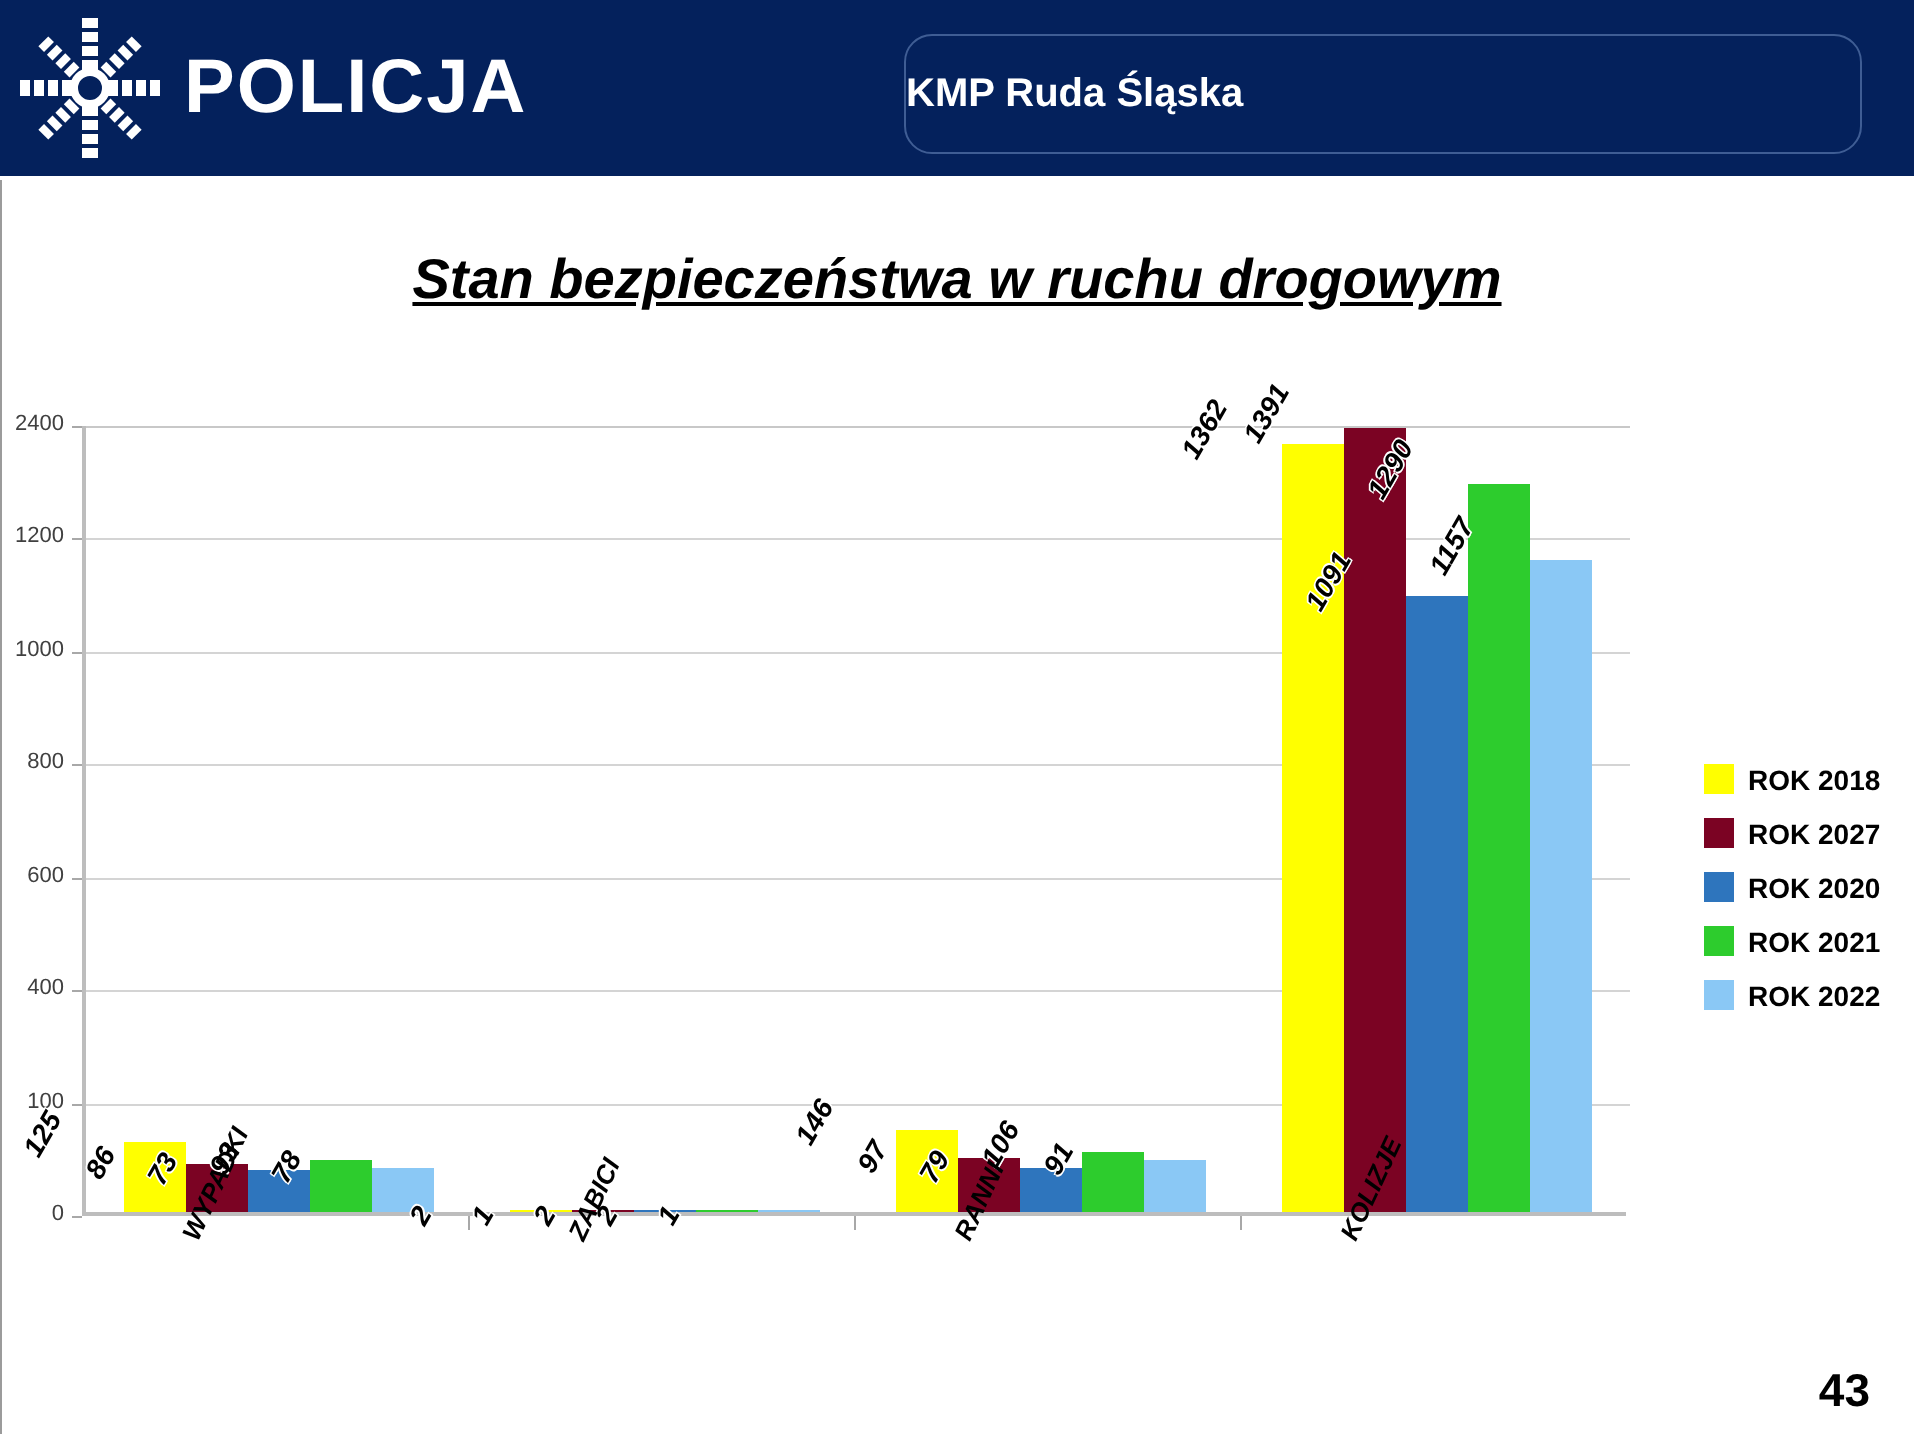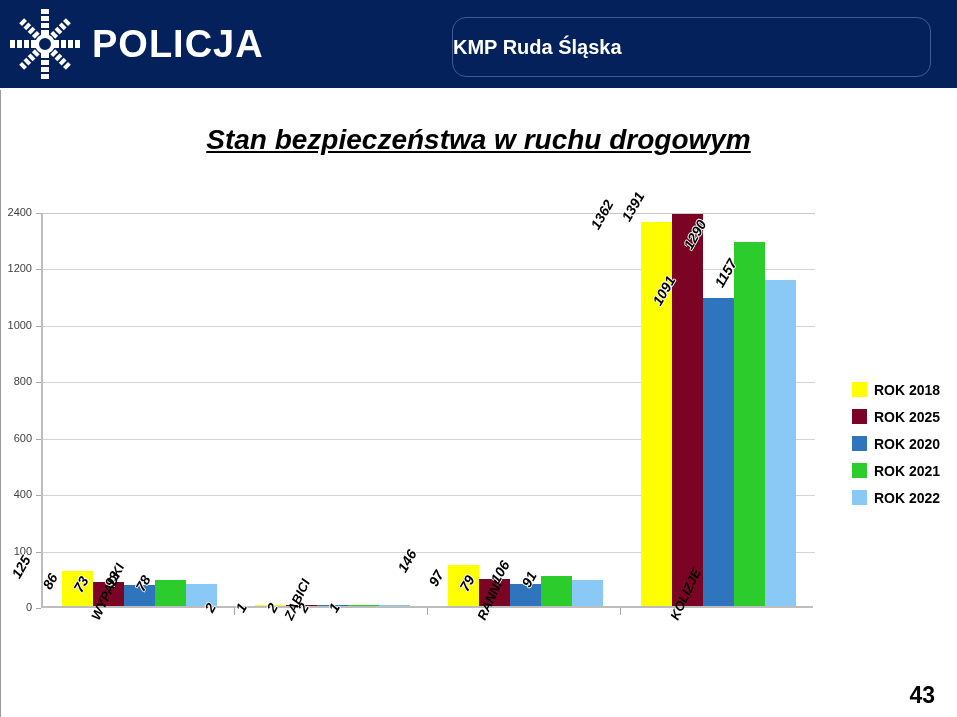--- a/index.html
+++ b/index.html
@@ -279,21 +279,21 @@
     <div class="cat-label" style="left: 667px; top: 616px;">KOLIZJE</div>
   </div>
 
 <div id="legend">
     <div class="legend-row">
       <div class="legend-swatch" style="background: rgb(255, 255, 0);"></div>
       <div class="legend-text">ROK 2018</div>
     </div>
     <div class="legend-row">
       <div class="legend-swatch" style="background: rgb(123, 3, 35);"></div>
-      <div class="legend-text">ROK 2025</div>
+      <div class="legend-text">ROK 2027</div>
     </div>
     <div class="legend-row">
       <div class="legend-swatch" style="background: rgb(46, 117, 189);"></div>
       <div class="legend-text">ROK 2020</div>
     </div>
     <div class="legend-row">
       <div class="legend-swatch" style="background: rgb(45, 204, 45);"></div>
       <div class="legend-text">ROK 2021</div>
     </div>
     <div class="legend-row">

